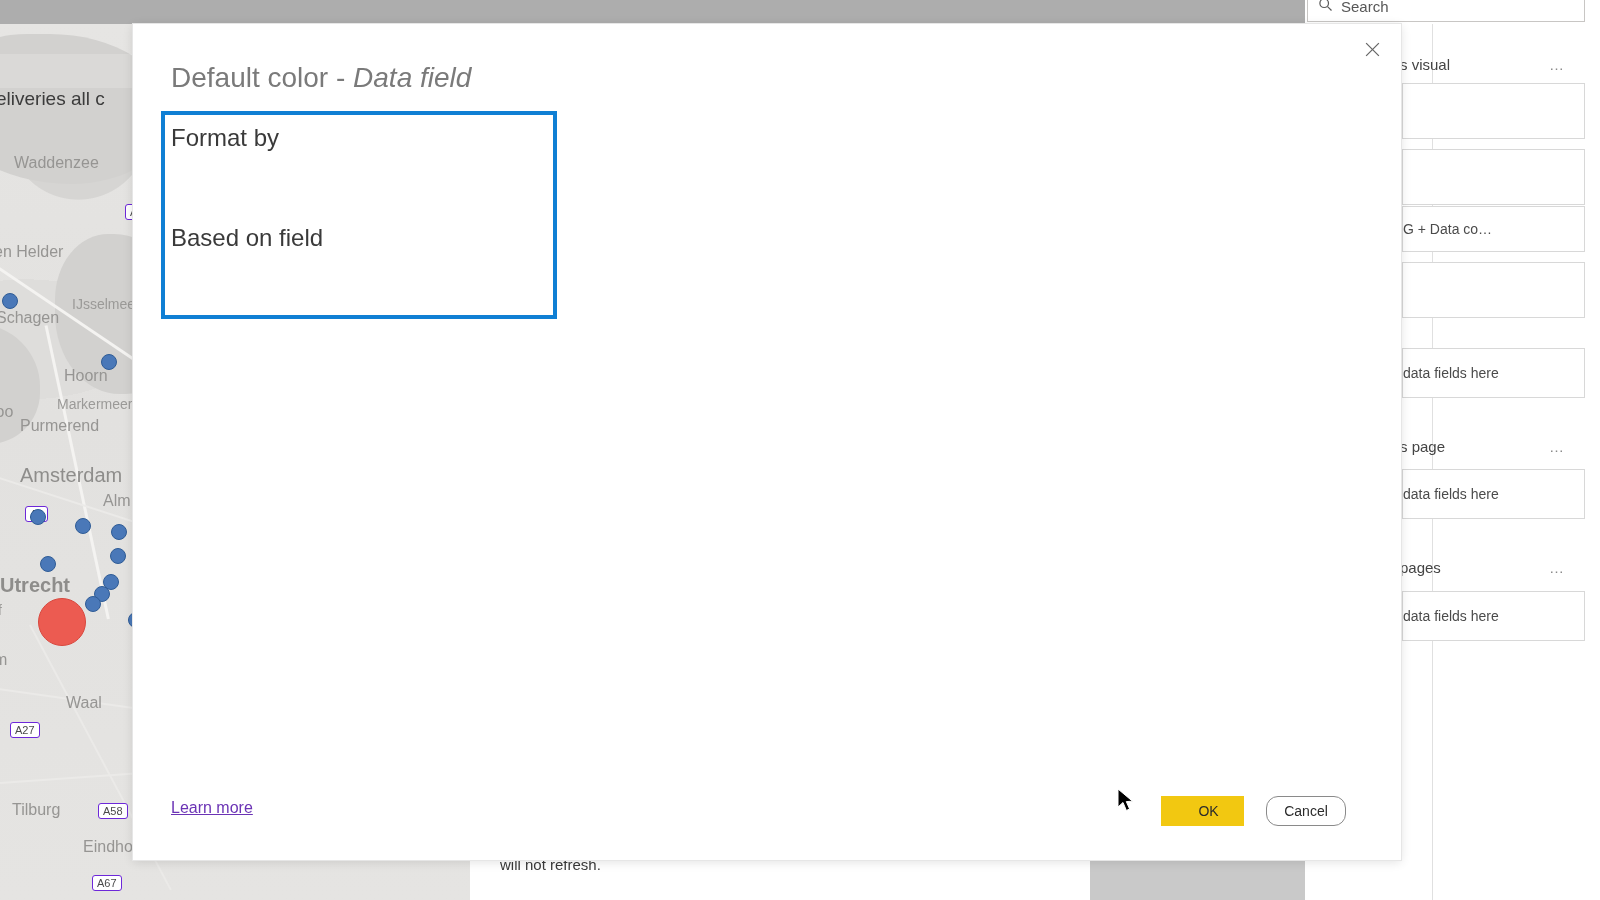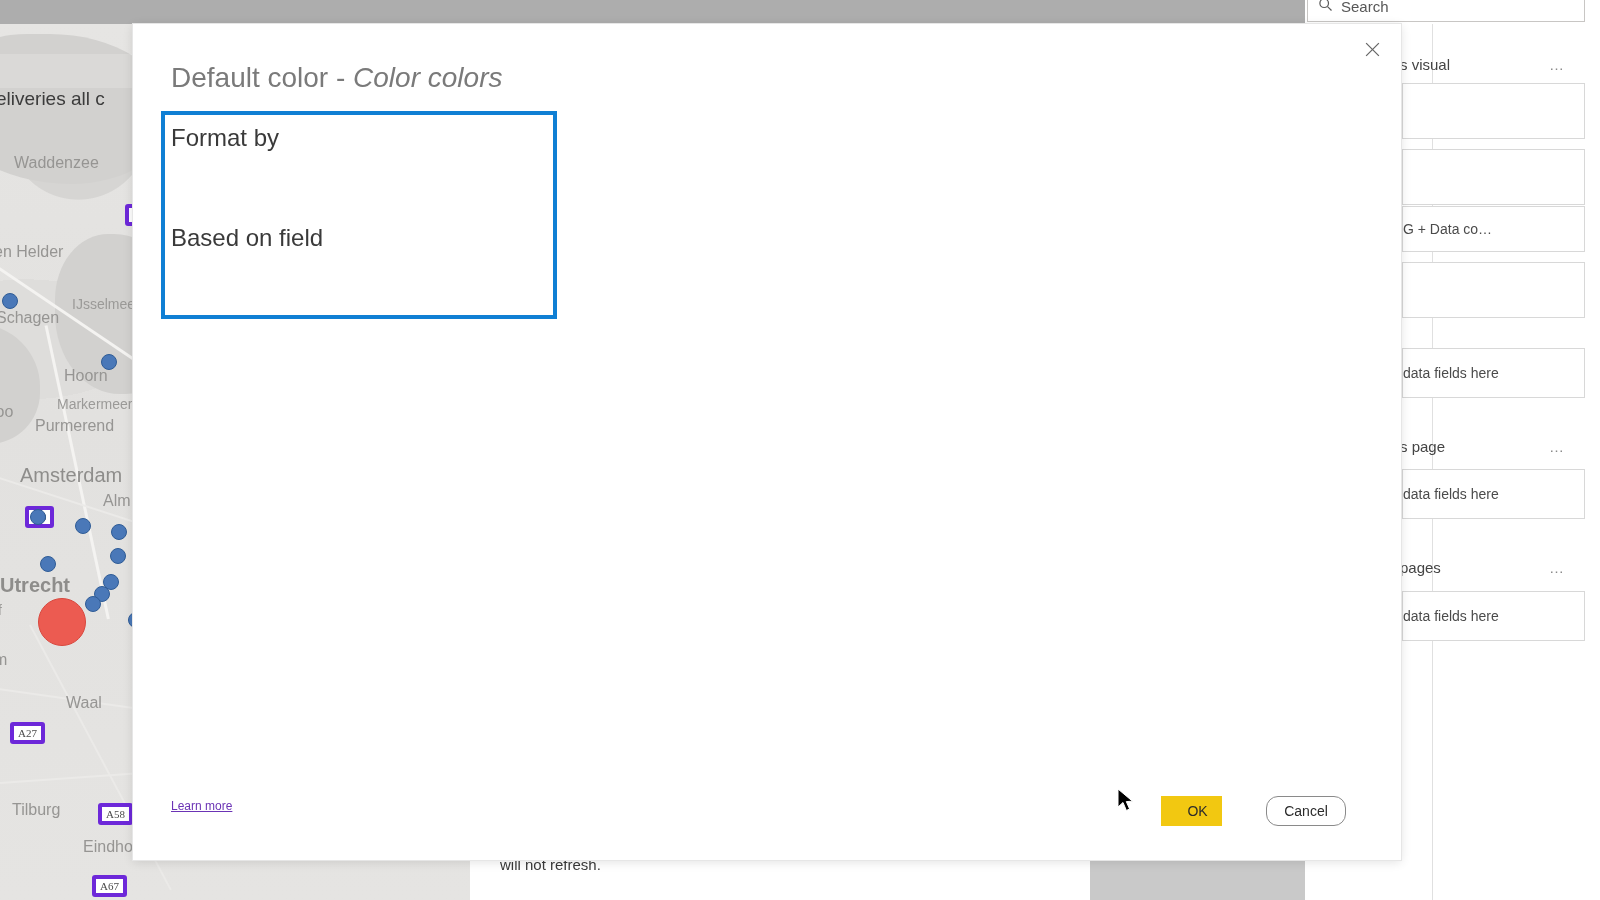--- a/index.html
+++ b/index.html
@@ -46,23 +46,23 @@
   .map-title {
     position: absolute; left: -4px; top: 64px;
     font-size: 19px; color: #3b3b3b; white-space: nowrap;
   }
   .map-label {
     position: absolute; color: #9b9a98; font-size: 14px; white-space: nowrap;
   }
   .map-label.big { font-size: 20px; color: #8e8d8b; }
   .map-label.mid { font-size: 16px; color: #969593; }
   .road-shield {
-    position: absolute; background: #ffffff; border: 4px solid #6d28d9;
+    position: absolute; background: #ffffff; border: 1px solid #6d28d9;
     border-radius: 3px; font-size: 11px; color: #4a4a4a;
-    padding: 1px 4px; white-space: nowrap; font-family: Liberation Serif, serif;
+    padding: 1px 4px; white-space: nowrap;
   }
   .map-dot {
     position: absolute; border-radius: 50%;
     background: #4a78b8; border: 1.5px solid #2f5c96;
     width: 14px; height: 14px;
   }
   .map-dot.red {
     width: 46px; height: 46px;
     background: #ec5b51; border: 1.5px solid #d8483e;
   }
@@ -159,21 +159,21 @@
     font-size: 14px; color: #333;
   }
   .combo.focused { border: 2.5px solid #161616; }
   .combo.plain { border: 1px solid #adadad; }
   .chev {
     width: 14px; height: 14px; display: inline-block;
   }
 
   .learn-more {
     position: absolute; left: 38px; top: 775px;
-    font-size: 12px; color: #6b33b5; text-decoration: underline;
+    font-size: 16px; color: #6b33b5; text-decoration: underline;
     cursor: pointer;
   }
   .btn {
     position: absolute; height: 30px;
     display: flex; align-items: center; justify-content: center;
     font-size: 14px; box-sizing: border-box; cursor: pointer;
   }
   .btn-ok { background: #f2c811; color: #2b2b2b; border: 1px solid #f2c811; }
   .btn-cancel { background: #ffffff; color: #2b2b2b; border: 1px solid #8a8a8a; }
 
@@ -205,21 +205,21 @@
     <div class="map-title">eliveries all c</div>
 
     <div id="map-labels">
         <div class="map-label mid" style="left: 14px; top: 130px;">Waddenzee</div>
         <div class="map-label mid" style="left: -6px; top: 219px;">en Helder</div>
         <div class="map-label mid" style="left: -4px; top: 285px;">Schagen</div>
         <div class="map-label" style="left: 72px; top: 272px;">IJsselmee</div>
         <div class="map-label mid" style="left: 64px; top: 343px;">Hoorn</div>
         <div class="map-label" style="left: 57px; top: 372px;">Markermeer</div>
         <div class="map-label mid" style="left: -8px; top: 379px;">loo</div>
-        <div class="map-label mid" style="left: 35px; top: 393px;">Purmerend</div>
+        <div class="map-label mid" style="left: 20px; top: 393px;">Purmerend</div>
         <div class="map-label big" style="left: 20px; top: 440px;">Amsterdam</div>
         <div class="map-label mid" style="left: 103px; top: 468px;">Alm</div>
         <div class="map-label big" style="left: 0; top: 550px; font-weight: bold;">Utrecht</div>
         <div class="map-label" style="left: -2px; top: 578px;">f</div>
         <div class="map-label mid" style="left: -6px; top: 627px;">m</div>
         <div class="map-label mid" style="left: 66px; top: 670px;">Waal</div>
         <div class="map-label mid" style="left: 12px; top: 777px;">Tilburg</div>
         <div class="map-label mid" style="left: 83px; top: 814px;">Eindho</div>
       </div>
     <div id="map-shields">
@@ -306,34 +306,34 @@
   <div class="dialog">
 
     <div class="dialog-close">
       <svg width="17" height="17" viewBox="0 0 16 16" stroke="#666" stroke-width="1.2">
         <line x1="2" y1="2" x2="14" y2="14"></line>
           <line x1="14" y1="2" x2="2" y2="14"></line>
       </svg>
     </div>
 
     <div class="dialog-title">
-      <span>Default color - </span><span class="italic">Color colors</span>
+      <span>Default color - </span><span class="italic">Data field</span>
     </div>
 
     <div class="focus-box"></div>
 
     <div class="field-label" style="left:38px; top:100px;">Format by</div>
 
 
     <div class="field-label" style="left:38px; top:200px;">Based on field</div>
 
 
     <div class="learn-more">Learn more</div>
 
-    <div class="btn btn-ok" style="left:1028px; top:772px; width:61px;padding-left:12px;">OK</div>
+    <div class="btn btn-ok" style="left:1028px; top:772px; width:83px;padding-left:12px;">OK</div>
     <div class="btn btn-cancel" style="left:1133px; top:772px; width:80px;border-radius:12px;">Cancel</div>
   </div>
 
   <div class="cursor-arrow">
     <svg width="18" height="26" viewBox="0 0 18 26">
       <polygon points="1,1 1,19 6,14.5 9.4,22.5 12.6,21 9.3,13.6 15.5,13.2" fill="#000" stroke="#fff" stroke-width="1"></polygon>
     </svg>
   </div>
 
 </div>

